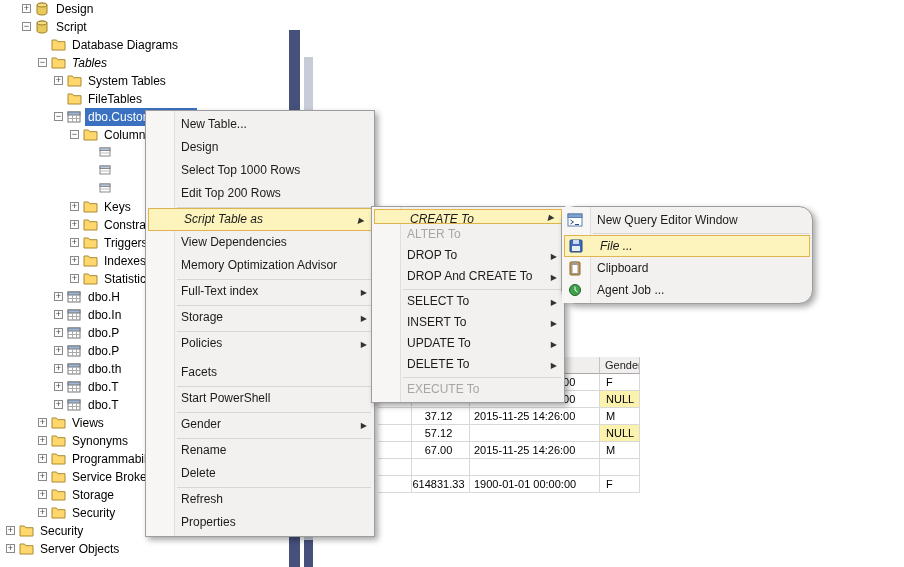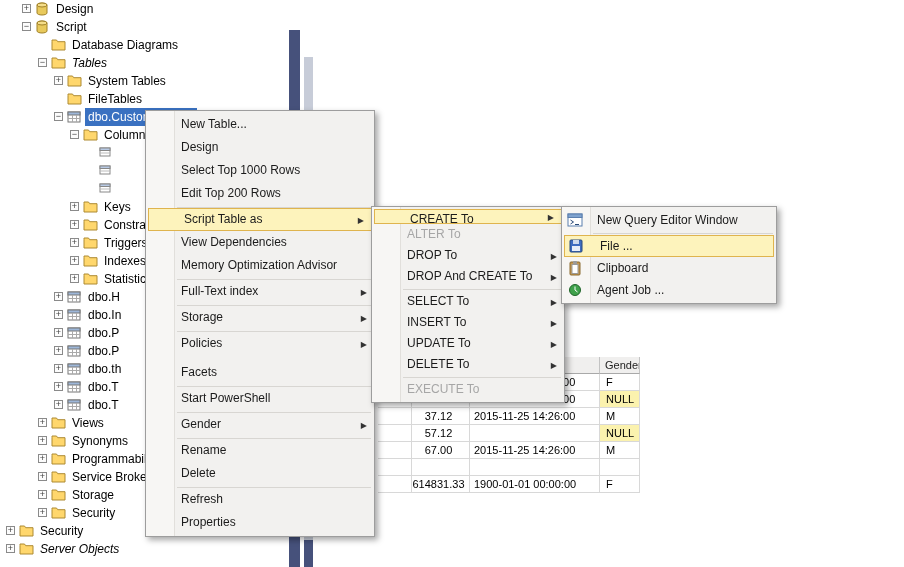--- a/index.html
+++ b/index.html
@@ -36,21 +36,21 @@
 
   
   .menu{position:absolute;background:#f2f1ef;border:1px solid #9d9d9d;
         box-shadow:3px 3px 6px rgba(0,0,0,.35);padding:2px 0;box-sizing:border-box;}
   .menu::before{content:"";position:absolute;left:0;top:0;bottom:0;width:28px;
         background:#f7f6f4;border-right:1px solid #e1dfdb;}
   #menu1{z-index:10;} #menu2{z-index:11;} #menu3{z-index:12;}
   .mi{position:relative;font-size:12px;color:#1b1b1b;padding-left:35px;
       white-space:nowrap;box-sizing:border-box;cursor:default;}
   .mi.hl{background:var(--hlbg,#fdf3bc);border:1px solid var(--hlbd,#dfb44e);
-         margin:0 2px;}
+         margin:0 2px;font-style:italic;}
   .mi.dis{color:#a6a6a6;}
   .arrow{position:absolute;right:7px;top:50%;transform:translateY(-50%);
          font-size:8px;color:#333;}
   .micon{position:absolute;left:5px;top:50%;transform:translateY(-50%);
          width:16px;height:16px;}
   .mi.hl .micon{left:3px;}
   .msep{position:relative;}
   .msep::after{content:"";position:absolute;left:31px;right:3px;top:50%;
          border-top:1px solid #d8d6d2;}
 </style>
@@ -362,21 +362,21 @@
         </span>
         <span class="tlabel" style="left: 37px;">Security</span>
       </div>
       <div class="trow" style="top: 540px;">
         <span class="exp" style="left: 6px;">+</span>
         <span class="ticon" style="left: 19px;">
           <svg width="15" height="13" viewBox="0 0 15 13">
             <path d="M1 3.5 1 2h4.5l1.2 1.7H14V12H1z" fill="#ffd76d" stroke="#ad8a33"></path>
           </svg>
         </span>
-        <span class="tlabel" style="left: 37px; font-style: italic;">Server Objects</span>
+        <span class="tlabel" style="left: 37px;">Server Objects</span>
       </div>
     </div>
 
   <div class="vstrip" style="left:289px;top:30px;width:11px;height:537px;background:#46517b;"></div>
   <div class="vstrip" style="left:304px;top:57px;width:9px;height:510px;background:#c7ccd8;"></div>
   <div class="vstrip" style="left:304px;top:540px;width:9px;height:27px;background:#46517b;"></div>
 
   <div id="grid">
       <div class="grow">
         <div class="gcell ghead" style="width: 34px;"></div>
@@ -461,21 +461,21 @@
       <div class="mi" style="height: 21px; line-height: 21px;"><span>DROP To</span><span class="arrow">▶</span></div>
       <div class="mi" style="height: 21px; line-height: 21px;"><span>DROP And CREATE To</span><span class="arrow">▶</span></div>
       <div class="msep" style="height: 4px;"></div>
       <div class="mi" style="height: 21px; line-height: 21px;"><span>SELECT To</span><span class="arrow">▶</span></div>
       <div class="mi" style="height: 21px; line-height: 21px;"><span>INSERT To</span><span class="arrow">▶</span></div>
       <div class="mi" style="height: 21px; line-height: 21px;"><span>UPDATE To</span><span class="arrow">▶</span></div>
       <div class="mi" style="height: 21px; line-height: 21px;"><span>DELETE To</span><span class="arrow">▶</span></div>
       <div class="msep" style="height: 4px;"></div>
       <div class="mi dis" style="height: 21px; line-height: 21px;"><span>EXECUTE To</span></div>
     </div>
-  <div id="menu3" class="menu" style="left: 561px; top: 206px; width: 216px;">
+  <div id="menu3" class="menu" style="left: 561px; top: 206px; width: 252px; border-radius: 14px;">
       <div class="mi" style="height: 22px; line-height: 22px;"><span class="micon"><svg width="16" height="16" viewBox="0 0 16 16">
             <rect x="1" y="2" width="14" height="12" fill="#fff" stroke="#5b7fae"></rect>
             <rect x="1" y="2" width="14" height="3.5" fill="#7fa3cf" stroke="#5b7fae"></rect>
             <path d="M3.5 8l3 2-3 2" stroke="#2b4a77" fill="none"></path>
             <line x1="8" y1="12.5" x2="12" y2="12.5" stroke="#2b4a77"></line>
           </svg></span><span>New Query Editor Window</span></div>
       <div class="msep" style="height: 4px;"></div>
       <div class="mi hl" style="height: 22px; line-height: 20px;"><span class="micon"><svg width="16" height="16" viewBox="0 0 16 16">
             <rect x="2" y="2" width="12" height="12" rx="1" fill="#3e6cc0" stroke="#27497f"></rect>
             <rect x="5" y="2" width="6" height="4" fill="#cdd9ec"></rect>

